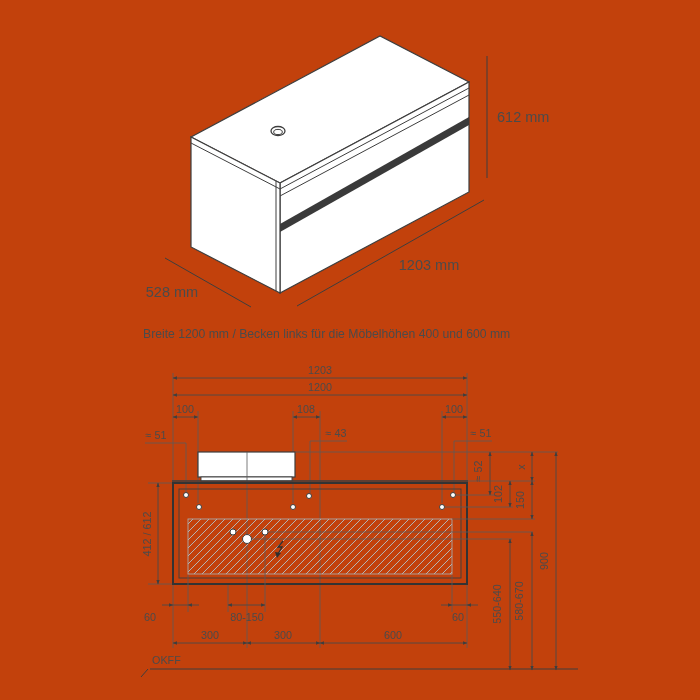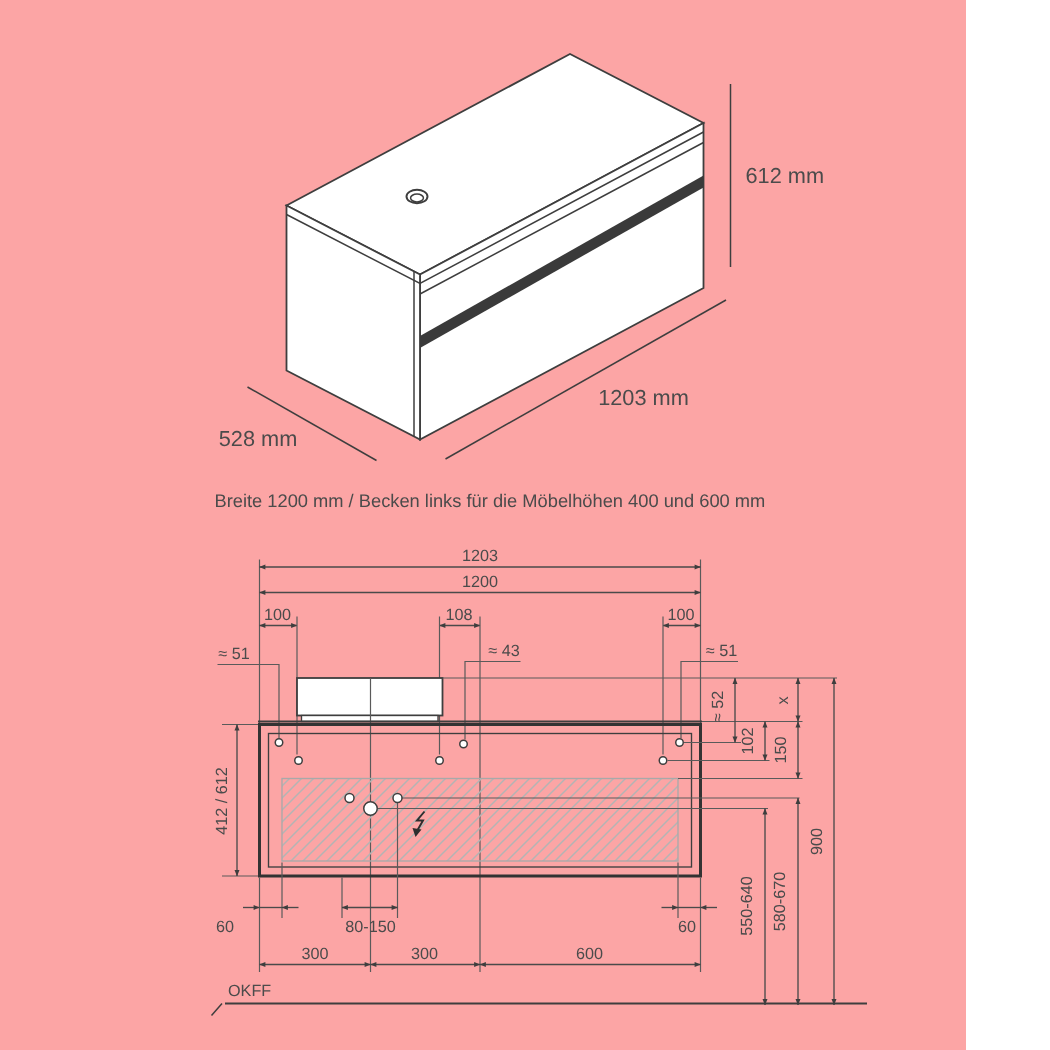--- a/index.html
+++ b/index.html
@@ -1,16 +1,16 @@
 <!DOCTYPE html>
 <html><head>
 <meta charset="utf-8">
 <style>
   html,body{margin:0;padding:0;background:#ffffff;}
-  .page{position:relative;width:644px;height:700px;background:#fca5a5;overflow:hidden;text-decoration:underline;}
+  .page{position:relative;width:700px;height:700px;background:#c2410c;overflow:hidden;text-decoration:underline;}
   svg{display:block;}
   svg text{font-family:"Liberation Sans","DejaVu Sans",sans-serif;fill:#4b4b4b;}
   .ln{stroke:#3e3e3e;stroke-width:1;fill:none;}
   .ln15{stroke:#3e3e3e;stroke-width:1.4;fill:none;}
   .face{fill:#ffffff;stroke:#3e3e3e;stroke-width:1.2;}
   .dim{stroke:#4a4a4a;stroke-width:0.9;fill:none;}
   .ext{stroke:#5a5a5a;stroke-width:0.8;fill:none;}
   .lt{stroke:#a9a9a9;stroke-width:0.9;fill:url(#hp);}
   .hole{fill:#ffffff;stroke:#3e3e3e;stroke-width:1;}
   .t11{font-size:10.8px;}

